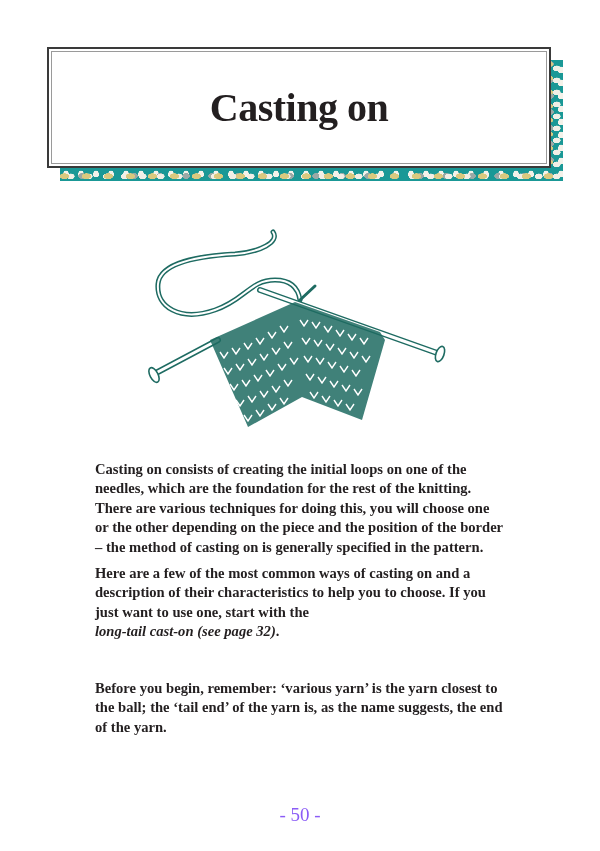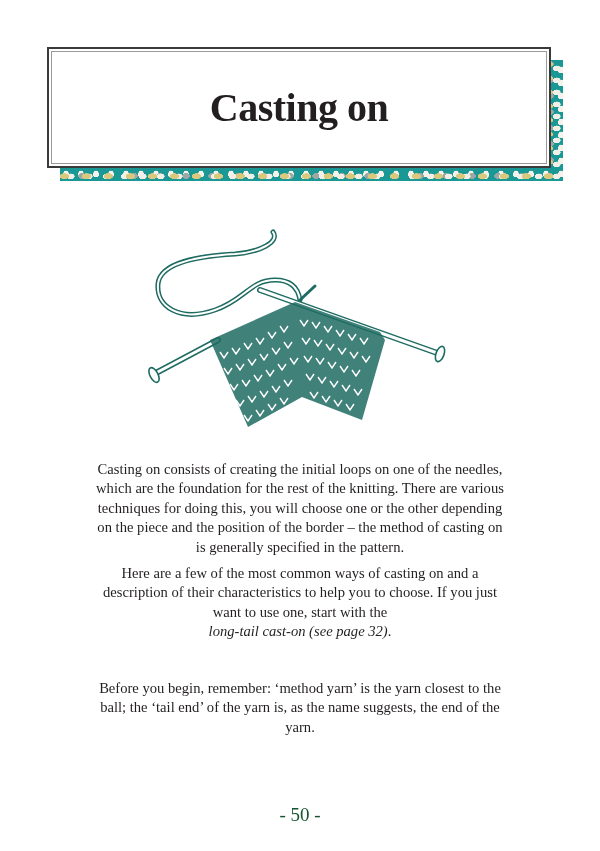--- a/index.html
+++ b/index.html
@@ -17,30 +17,30 @@
     background-size: 22px 14px, 18px 12px, 26px 16px, 15px 13px; }
   .title-box { position: absolute; left: 0; top: 0; width: 504px; height: 121px;
     background: #fff; border: 2px solid #3a3a3a; box-sizing: border-box; }
   .title-box-inner { position: absolute; left: 2px; top: 2px; right: 2px; bottom: 2px;
     border: 1px solid #9a9a9a; display: flex; align-items: center; justify-content: center; }
   .title { font-family: "Liberation Serif", "DejaVu Serif", serif; font-weight: bold;
     font-size: 40px; letter-spacing: -0.5px; color: #231f20; margin: 0; }
 
   .illustration { position: absolute; left: 140px; top: 222px; width: 320px; height: 218px; }
 
-  .body-text { position: absolute; left: 95px; width: 410px; text-align: center;
-    font-family: "Liberation Serif", "DejaVu Serif", serif; font-weight: normal;
+  .body-text { position: absolute; left: 95px; width: 410px; 
+    font-family: "Liberation Serif", "DejaVu Serif", serif; font-weight: bold;
     font-size: 14.6px; line-height: 19.4px; color: #231f20; margin: 0; }
   .p1 { top: 460px; }
   .p2 { top: 564px; }
   .p3 { top: 679px; }
   .italic { font-style: italic; }
 
   .page-number { position: absolute; left: 0; width: 600px; top: 804px; text-align: center;
-    font-family: "Liberation Serif", "DejaVu Serif", serif; font-size: 19px; color: #14532d; }
+    font-family: "Liberation Serif", "DejaVu Serif", serif; font-size: 19px; color: #8b5cf6; }
 </style>
 </head>
 <body>
 
 <div class="title-wrap">
   <div class="pattern-band"></div>
   <div class="title-box">
     <div class="title-box-inner">
       <h1 class="title">Casting on</h1>
     </div>
@@ -73,15 +73,15 @@
     <path d="M90 162 l4 6 l4 -6 M102 158 l4 6 l4 -6 M114 153 l4 6 l4 -6 M126 148 l4 6 l4 -6 M138 142 l4 6 l4 -6 M150 136 l4 6 l4 -6 M164 134 l4 6 l4 -6 M176 136 l4 6 l4 -6 M188 140 l4 6 l4 -6 M200 144 l4 6 l4 -6 M212 148 l4 6 l4 -6"></path>
     <path d="M96 178 l4 6 l4 -6 M108 174 l4 6 l4 -6 M120 169 l4 6 l4 -6 M132 164 l4 6 l4 -6 M144 158 l4 6 l4 -6 M166 152 l4 6 l4 -6 M178 155 l4 6 l4 -6 M190 159 l4 6 l4 -6 M202 163 l4 6 l4 -6 M214 167 l4 6 l4 -6"></path>
     <path d="M104 193 l4 6 l4 -6 M116 188 l4 6 l4 -6 M128 182 l4 6 l4 -6 M140 176 l4 6 l4 -6 M170 170 l4 6 l4 -6 M182 174 l4 6 l4 -6 M194 178 l4 6 l4 -6 M206 182 l4 6 l4 -6"></path>
   </g>
 </svg>
 
 <p class="body-text p1">Casting on consists of creating the initial loops on one of the needles, which are the foundation for the rest of the knitting. There are various techniques for doing this, you will choose one or the other depending on the piece and the position of the border – the method of casting on is generally specified in the pattern.</p>
 
 <p class="body-text p2"><span>Here are a few of the most common ways of casting on and a description of their characteristics to help you to choose. If you just want to use one, start with the</span><br><span class="italic">long-tail cast-on (see page 32)</span><span>.</span></p>
 
-<p class="body-text p3">Before you begin, remember: ‘method yarn’ is the yarn closest to the ball; the ‘tail end’ of the yarn is, as the name suggests, the end of the yarn.</p>
+<p class="body-text p3">Before you begin, remember: ‘various yarn’ is the yarn closest to the ball; the ‘tail end’ of the yarn is, as the name suggests, the end of the yarn.</p>
 
 <div class="page-number">- 50 -</div>
 
 </body></html>

